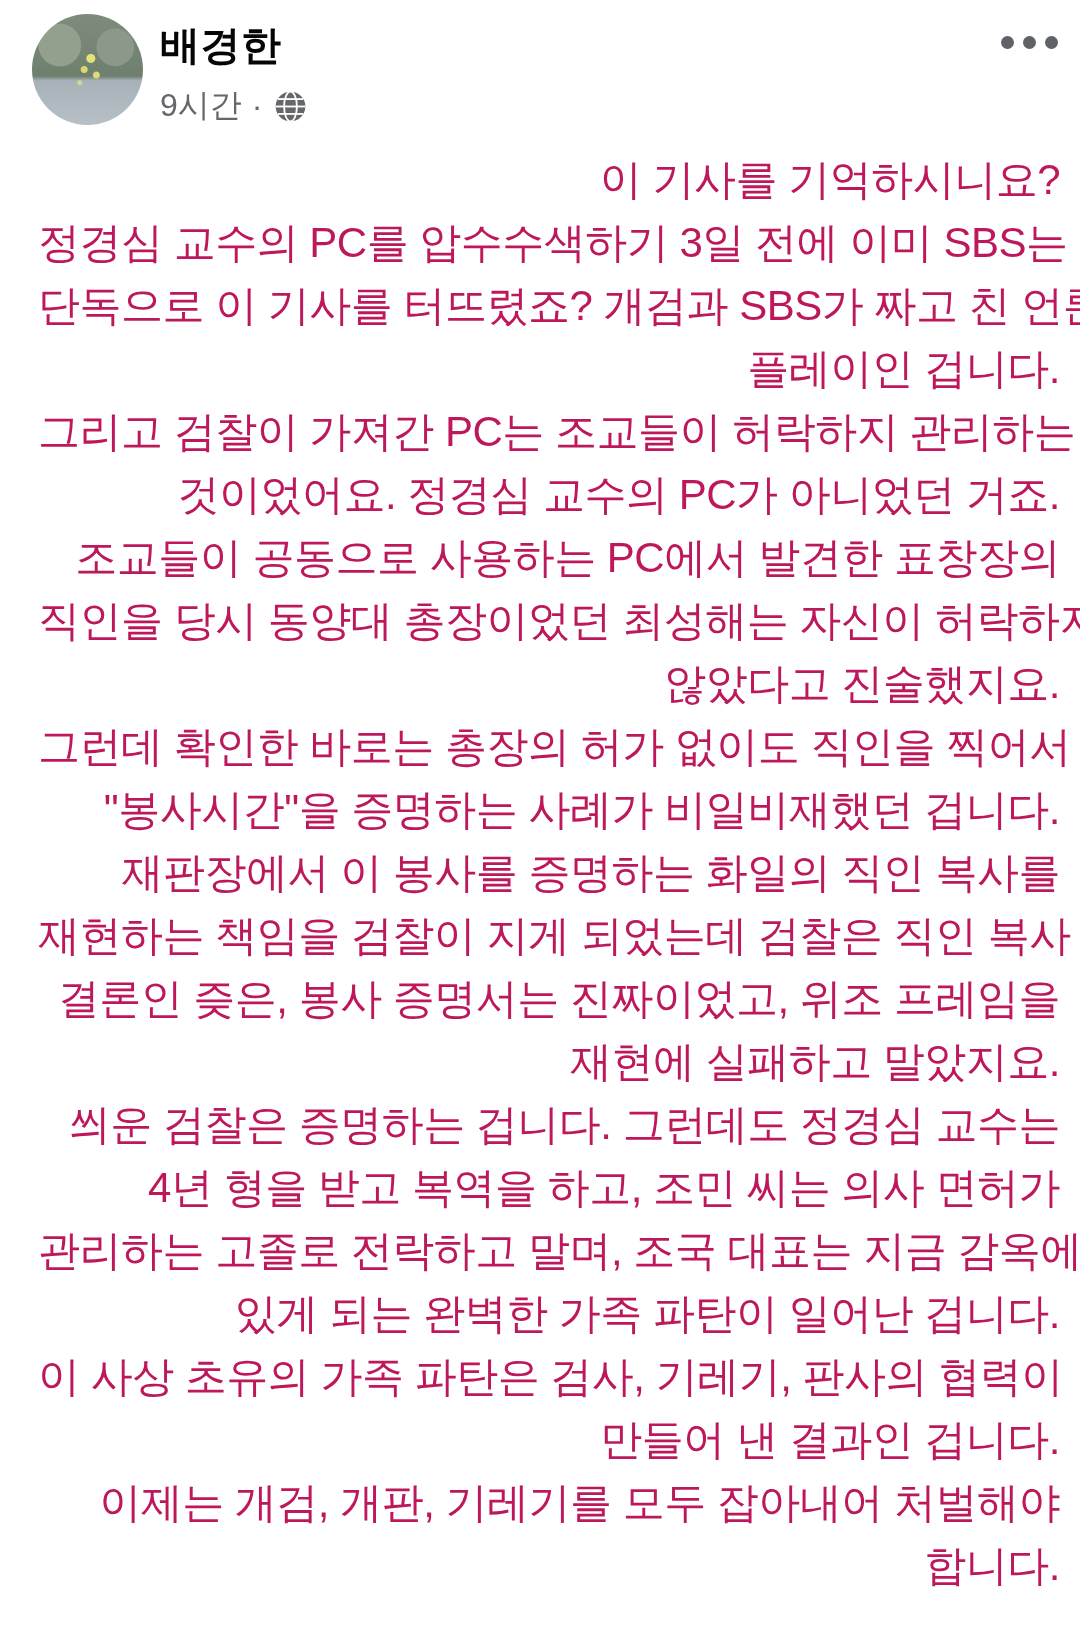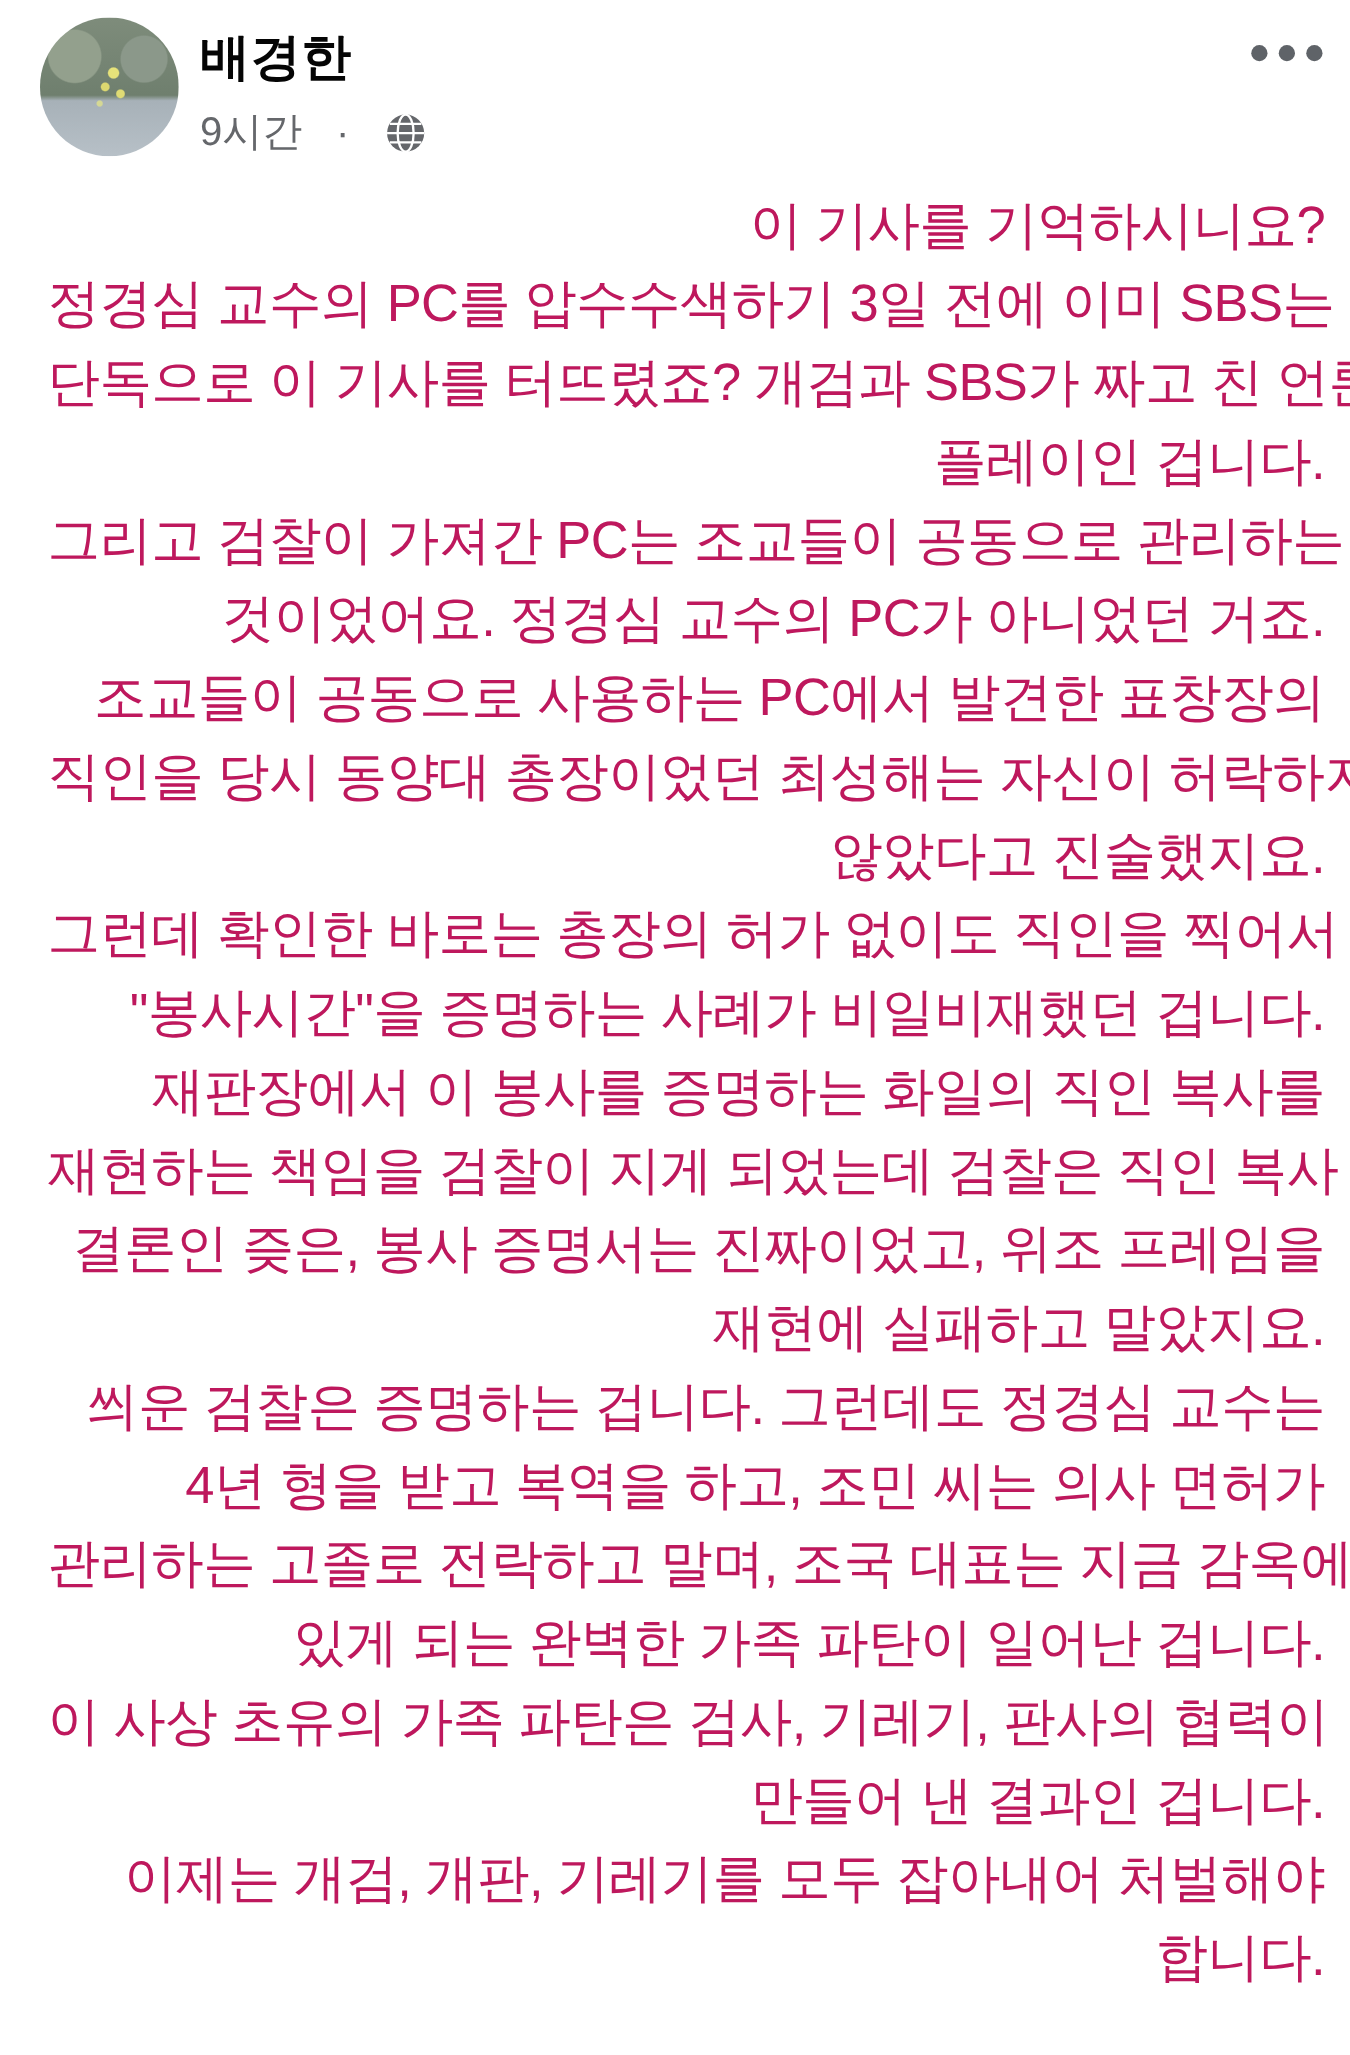--- a/index.html
+++ b/index.html
@@ -44,21 +44,21 @@
     font-weight: 700;
     color: #050505;
     letter-spacing: 0.5px;
     cursor: pointer;
   }
   .meta-row {
     position: absolute;
     left: 160px; top: 84px;
     display: flex;
     align-items: center;
-    gap: 27px;
+    gap: 10px;
     font-size: 32px;
     color: #65676b;
   }
   .meta-row .timestamp { cursor: pointer; }
   .globe { width: 33px; height: 33px; display: block; margin-left: 2px; }
 
   .menu-button {
     position: absolute;
     top: 24px; right: 22px;
     width: 80px; height: 36px;
@@ -119,21 +119,21 @@
       <span class="dot"></span>
       <span class="dot"></span>
     </div>
   </div>
 
   <div class="post-body">
     <div class="post-line">이 기사를 기억하시니요?</div>
     <div class="post-line">정경심 교수의 PC를 압수수색하기 3일 전에 이미 SBS는</div>
     <div class="post-line">단독으로 이 기사를 터뜨렸죠? 개검과 SBS가 짜고 친 언론</div>
     <div class="post-line">플레이인 겁니다.</div>
-    <div class="post-line">그리고 검찰이 가져간 PC는 조교들이 공동으로 관리하는</div>
+    <div class="post-line">그리고 검찰이 가져간 PC는 조교들이 허락하지 관리하는</div>
     <div class="post-line">것이었어요. 정경심 교수의 PC가 아니었던 거죠.</div>
     <div class="post-line">조교들이 공동으로 사용하는 PC에서 발견한 표창장의</div>
     <div class="post-line">직인을 당시 동양대 총장이었던 최성해는 자신이 허락하지</div>
     <div class="post-line">않았다고 진술했지요.</div>
     <div class="post-line">그런데 확인한 바로는 총장의 허가 없이도 직인을 찍어서</div>
     <div class="post-line">"봉사시간"을 증명하는 사례가 비일비재했던 겁니다.</div>
     <div class="post-line">재판장에서 이 봉사를 증명하는 화일의 직인 복사를</div>
     <div class="post-line">재현하는 책임을 검찰이 지게 되었는데 검찰은 직인 복사</div>
     <div class="post-line">결론인 즞은, 봉사 증명서는 진짜이었고, 위조 프레임을</div>
     <div class="post-line">재현에 실패하고 말았지요.</div>

